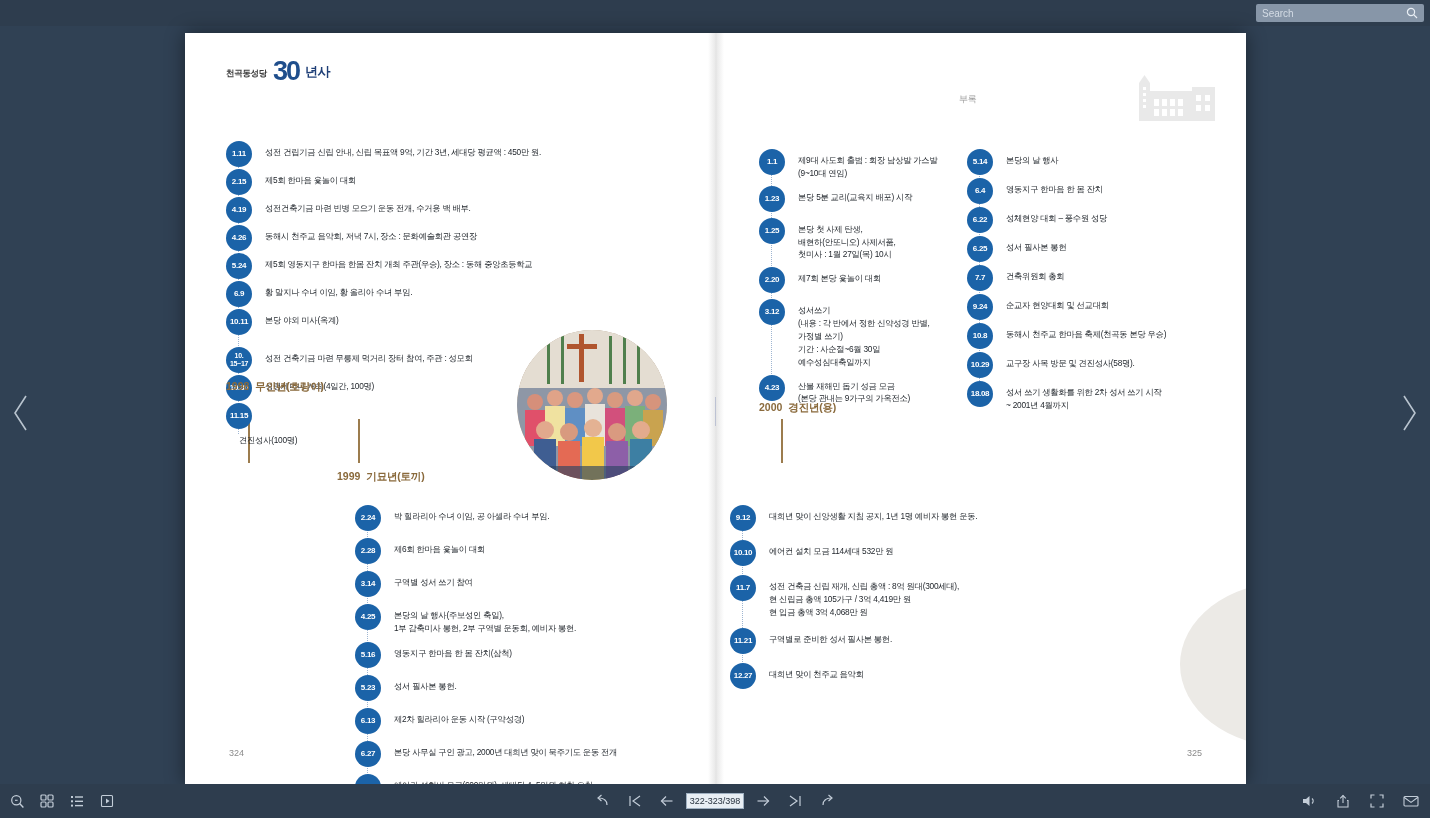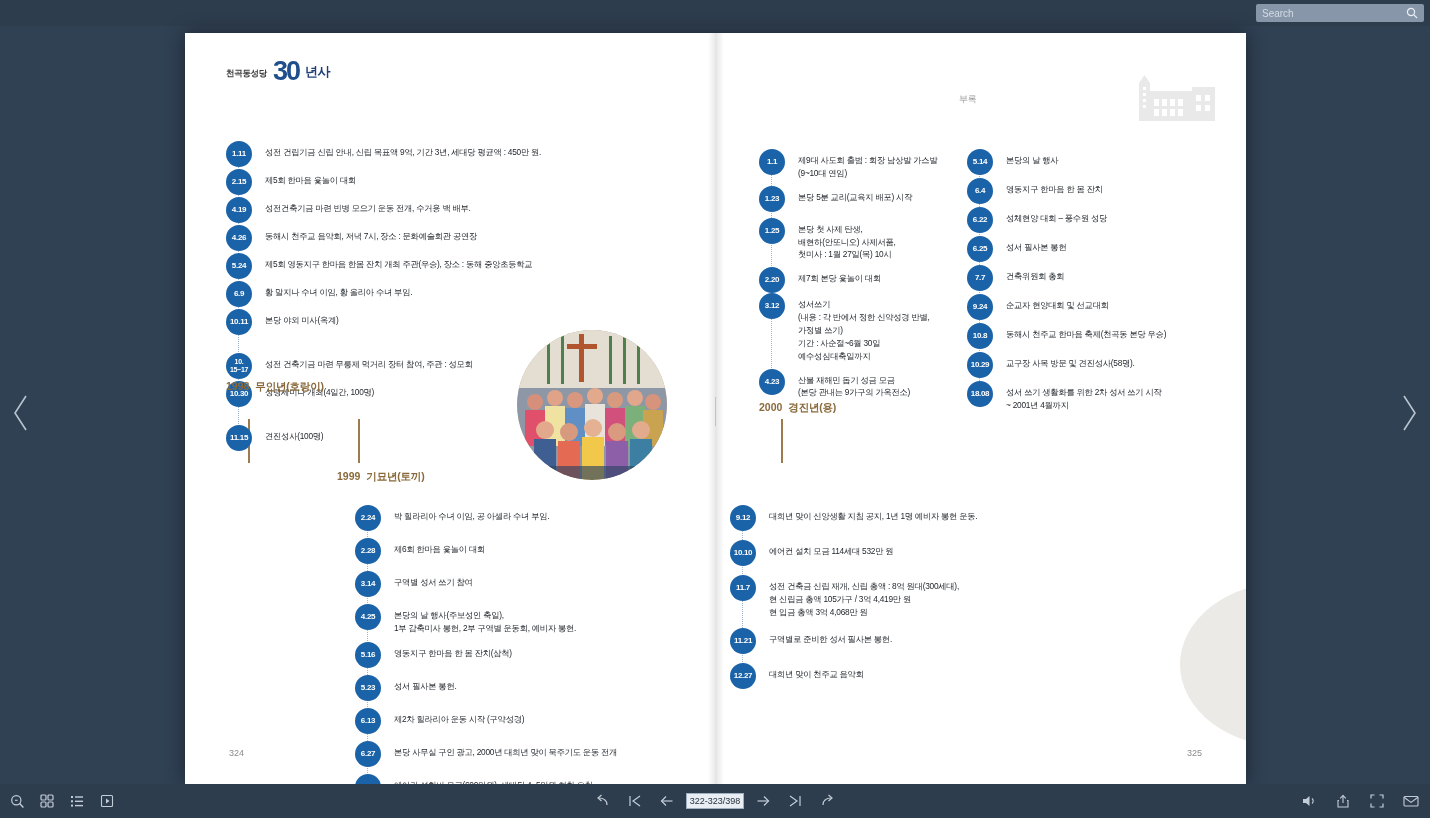--- a/index.html
+++ b/index.html
@@ -194,30 +194,30 @@
             <div class="tl-text">제5회 영동지구 한마음 한몸 잔치 개최 주관(우승), 장소 : 동해 중앙초등학교</div>
           </div>
           <div class="tl-row" style="margin-top: 2px;">
             <div class="bullet" style="white-space: pre-line;">6.9</div>
             <div class="tl-text">황 말지나 수녀 이임, 황 올리아 수녀 부임.</div>
           </div>
           <div class="tl-row" style="margin-top: 2px;">
             <div class="bullet" style="white-space: pre-line;">10.11</div>
             <div class="tl-text">본당 야외 미사(옥계)</div>
           </div>
-          <div class="tl-row" style="margin-top: 18px;">
+          <div class="tl-row" style="margin-top: 12px;">
             <div class="bullet two" style="white-space: pre-line;">10.
 15~17</div>
             <div class="tl-text">성전 건축기금 마련 무릉제 먹거리 장터 참여, 주관 : 성모회</div>
           </div>
           <div class="tl-row" style="margin-top: 2px;">
             <div class="bullet" style="white-space: pre-line;">10.30</div>
             <div class="tl-text">성령세미나 개최(4일간, 100명)</div>
           </div>
-          <div class="tl-row" style="margin-top: 18px;">
+          <div class="tl-row" style="margin-top: 2px; flex-direction: column;">
             <div class="bullet" style="white-space: pre-line;">11.15</div>
             <div class="tl-text">견진성사(100명)</div>
           </div>
         </div>
 
       <div class="yr" style="left:41px; top:347px;">
         <div class="yr-label">
           <span class="num">1998</span><span>무인년(호랑이)</span>
         </div>
       </div>
@@ -372,21 +372,21 @@
           <div class="tl-row" style="margin-top: 6px;">
             <div class="bullet" style="white-space: pre-line;">1.25</div>
             <div class="tl-text">본당 첫 사제 탄생,
 배현하(안또니오) 사제서품,
 첫미사 : 1월 27일(목) 10시</div>
           </div>
           <div class="tl-row" style="margin-top: 6px;">
             <div class="bullet" style="white-space: pre-line;">2.20</div>
             <div class="tl-text">제7회 본당 윷놀이 대회</div>
           </div>
-          <div class="tl-row" style="">
+          <div class="tl-row" style="margin-top: 6px;">
             <div class="bullet" style="white-space: pre-line;">3.12</div>
             <div class="tl-text">성서쓰기
 (내용 : 각 반에서 정한 신약성경 반별,
 가정별 쓰기)
 기간 : 사순절~6월 30일
 예수성심대축일까지</div>
           </div>
           <div class="tl-row" style="margin-top: 6px;">
             <div class="bullet" style="white-space: pre-line;">4.23</div>
             <div class="tl-text">산불 재해민 돕기 성금 모금

